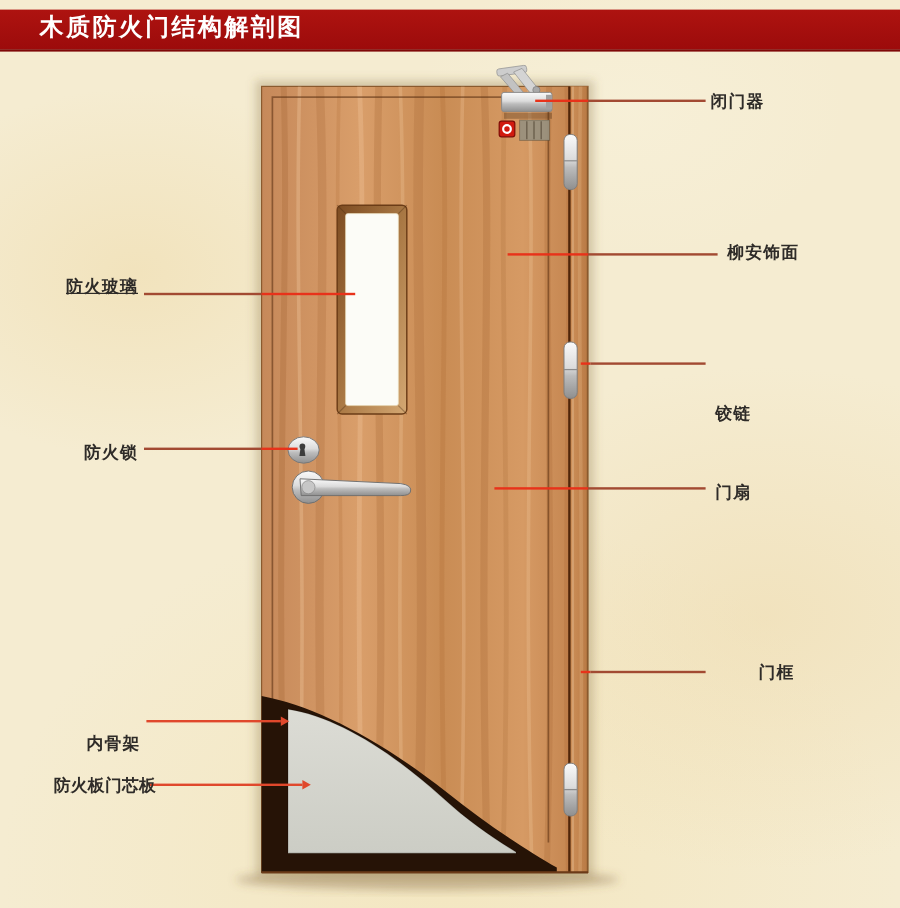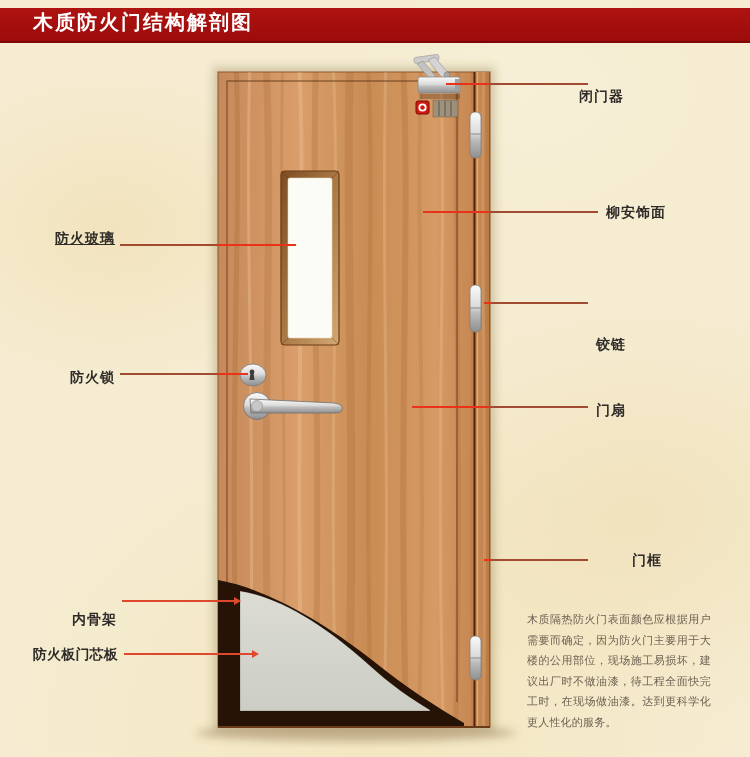--- a/index.html
+++ b/index.html
@@ -195,26 +195,25 @@
 
   <div class="lead" style="left:412px;top:406px;width:78px;background:#e8321a"></div>
   <div class="lead" style="left:490px;top:406px;width:98px;background:#a24a32"></div>
 
   <div class="lead" style="left:484px;top:559px;width:8px;background:#e8321a"></div>
   <div class="lead" style="left:492px;top:559px;width:96px;background:#a24a32"></div>
 
   <div class="lbl r" style="left:25px;top:230px;width:90px;text-decoration:underline;">防火玻璃</div>
   <div class="lbl r" style="left:40px;top:369px;width:75px;">防火锁</div>
   <div class="lbl r" style="left:42px;top:611px;width:75px;">内骨架</div>
-  <div class="lbl r" style="left:24px;top:646px;width:94px;letter-spacing:0.2px;">防火板门芯板</div>
-
-  <div class="lbl" style="left:579px;top:76px;margin-top:12px;">闭门器</div>
-  <div class="lbl" style="left:606px;top:204px;">柳安饰面</div>
+  <div class="lbl r" style="left:36px;top:646px;width:94px;letter-spacing:0.2px;">防火板门芯板</div>
+
+  <div class="lbl" style="left:592px;top:76px;">闭门器</div>
+  <div class="lbl" style="left:606px;top:204px;font-family:Liberation Serif, serif;">柳安饰面</div>
   <div class="lbl" style="left:596px;top:295px;margin-top:41px;">铰链</div>
   <div class="lbl" style="left:596px;top:402px;">门扇</div>
   <div class="lbl" style="left:596px;top:552px;margin-left:36px;">门框</div>
 
-  <div class="desc">木质隔热防火门表面颜色应根据用户需要而确定，因为防火门主要用于大楼的公用部位，现场施工易损坏，建议出厂时不做油漆，待工程全面快完工时，在现场做油漆。达到更科学化更人性化的服务。</div>
 
   <div class="titlebar"></div>
   <div class="titletext">木质防火门结构解剖图</div>
 
 </div>
 
 </body></html>

